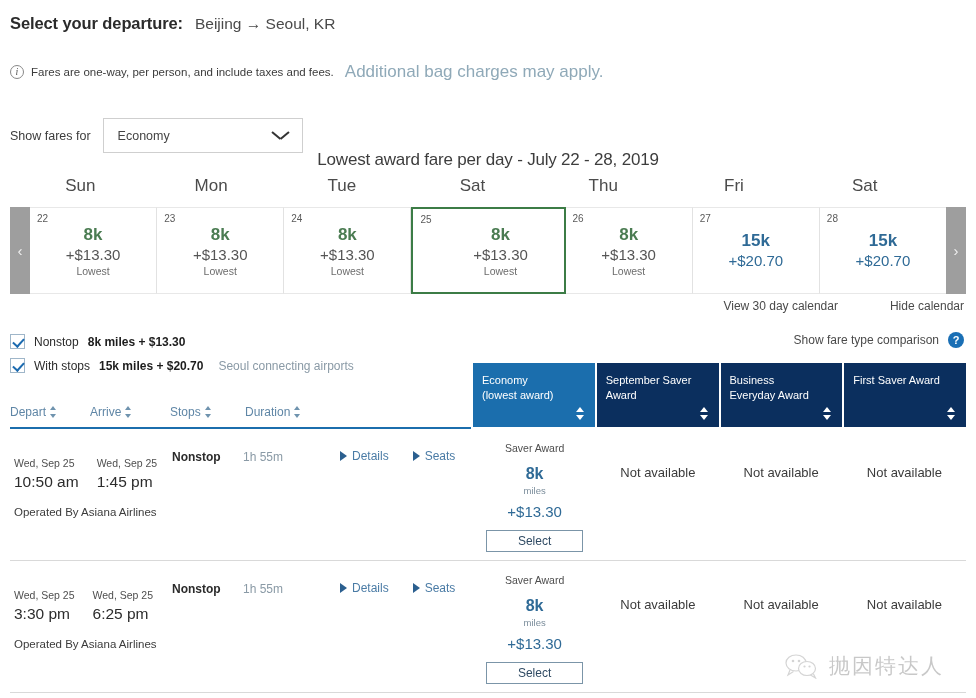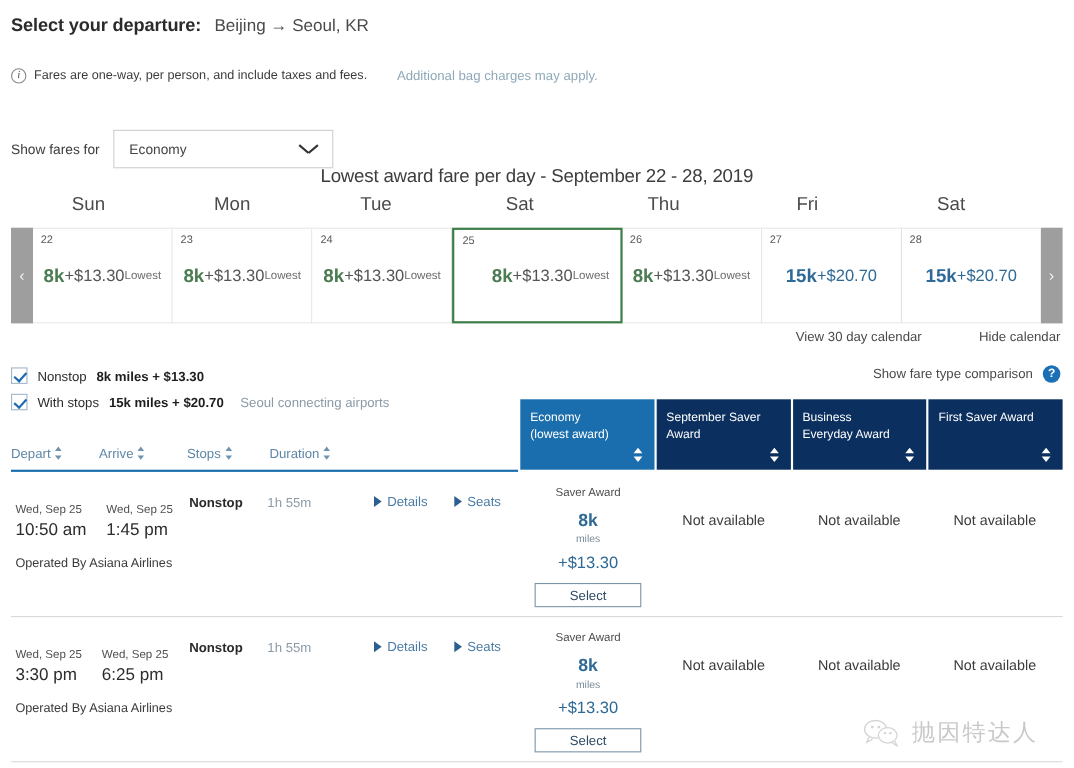--- a/index.html
+++ b/index.html
@@ -26,21 +26,21 @@
     display: flex; align-items: center; gap: 7px;
     font-size: 11.5px; color: #3c3c3c;
   }
   .info-ico {
     width: 14px; height: 14px; border-radius: 50%;
     border: 1px solid #888; color: #555;
     font-size: 10px; line-height: 12px; text-align: center;
     font-family: "Liberation Serif", serif; font-style: italic;
     display: inline-block;
   }
-  .info-link { color: #8fa9b8; font-size: 12px; margin-left: 20px; }
+  .info-link { color: #8fa9b8; font-size: 17px; margin-left: 4px; }
 
   
   .fares-for {
     position: absolute; left: 10px; top: 118px;
     display: flex; align-items: center; gap: 12px;
   }
   .fares-label { font-size: 12.5px; color: #3c3c3c; }
   .select-box {
     width: 200px; height: 35px;
     border: 1px solid #cfcfcf; background: #fff;
@@ -78,21 +78,21 @@
   .cal-arrow {
     width: 20px; background: #9e9e9e; color: #f0f0f0;
     display: flex; align-items: center; justify-content: center;
     font-size: 15px; line-height: 1; cursor: pointer; user-select: none;
   }
   .cal-cells { flex: 1; display: flex; }
   .cal-cell {
     flex: 1; position: relative;
     border-right: 1px solid #e2e2e2;
     border-top: 1px solid #e8e8e8; border-bottom: 1px solid #e8e8e8;
-    display: flex; flex-direction: row; align-items: center;
+    display: flex; flex-direction: column; align-items: center;
     justify-content: center; cursor: pointer; background: #fff;
   }
   .cal-cell:last-child { border-right: none; }
   .cal-cell.sel {
     border: 2px solid #3c7c46;
     z-index: 2;
     padding-left: 24px;
   }
   .cal-day {
     position: absolute; left: 7px; top: 5px;
@@ -264,21 +264,21 @@
   </div>
 
   <div class="fares-for">
     <span class="fares-label">Show fares for</span>
     <div class="select-box">
       <span>Economy</span>
       <span class="chev"></span>
     </div>
   </div>
 
-  <div class="cal-title">Lowest award fare per day - September 22 - 28, 2019</div>
+  <div class="cal-title">Lowest award fare per day - July 22 - 28, 2019</div>
 
   <div class="dow-row">
     <div class="dow">Sun</div>
     <div class="dow">Mon</div>
     <div class="dow">Tue</div>
     <div class="dow">Sat</div>
     <div class="dow">Thu</div>
     <div class="dow">Fri</div>
     <div class="dow">Sat</div>
   </div>

